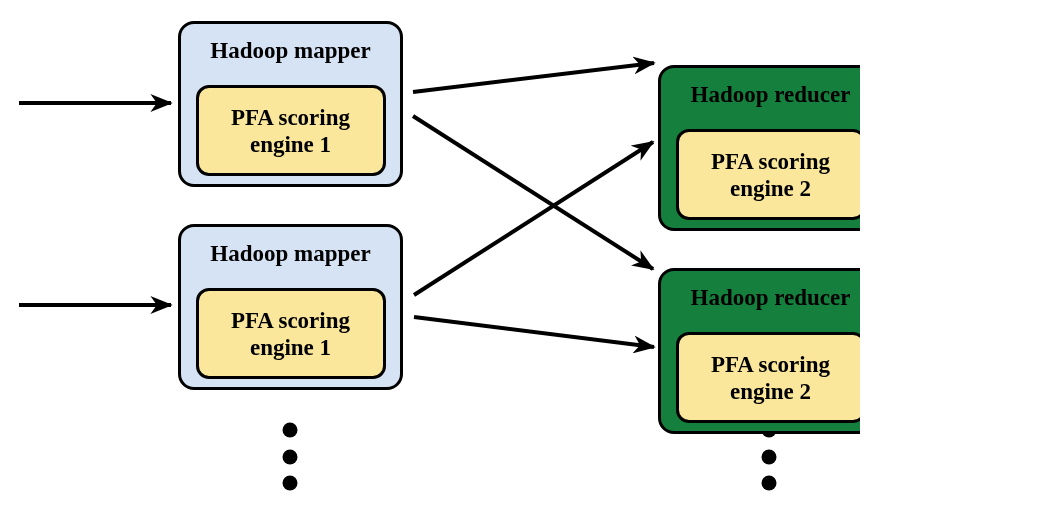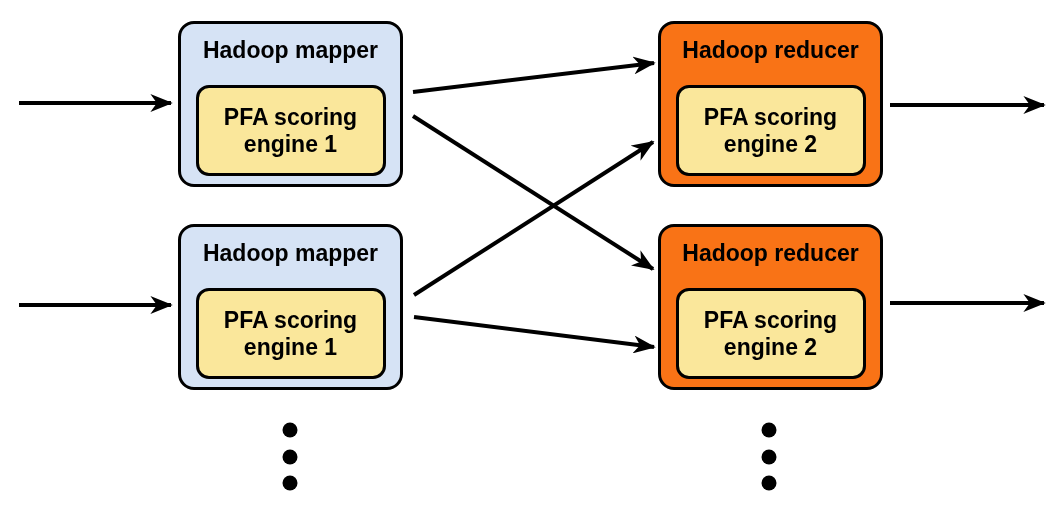--- a/index.html
+++ b/index.html
@@ -2,24 +2,24 @@
 <html><head>
 <meta charset="utf-8">
 <style>
   html, body {
     margin: 0;
     padding: 0;
     background: #ffffff;
   }
   .canvas {
     position: relative;
-    width: 1062px;
+    width: 860px;
     height: 507px;
     background: #ffffff;
-    font-family: Liberation Sans, sans-serif;
+    font-family: Liberation Serif, serif;
     overflow: hidden;
   }
   .edges-layer {
     position: absolute;
     left: 0;
     top: 0;
     width: 1062px;
     height: 507px;
   }
   .node {
@@ -28,21 +28,21 @@
     height: 166px;
     box-sizing: border-box;
     border: 3.5px solid #000000;
     border-radius: 16px;
     display: flex;
     flex-direction: column;
     align-items: center;
     padding-top: 12px;
   }
   .node.mapper  { background: #d6e3f5; }
-  .node.reducer { background: #f97316; }
+  .node.reducer { background: #15803d; margin-top: 44px; }
   .node-title {
     font-size: 23px;
     font-weight: bold;
     color: #000000;
     line-height: 29px;
     white-space: nowrap;
   }
   .engine {
     margin-top: 20px;
     width: 190px;

